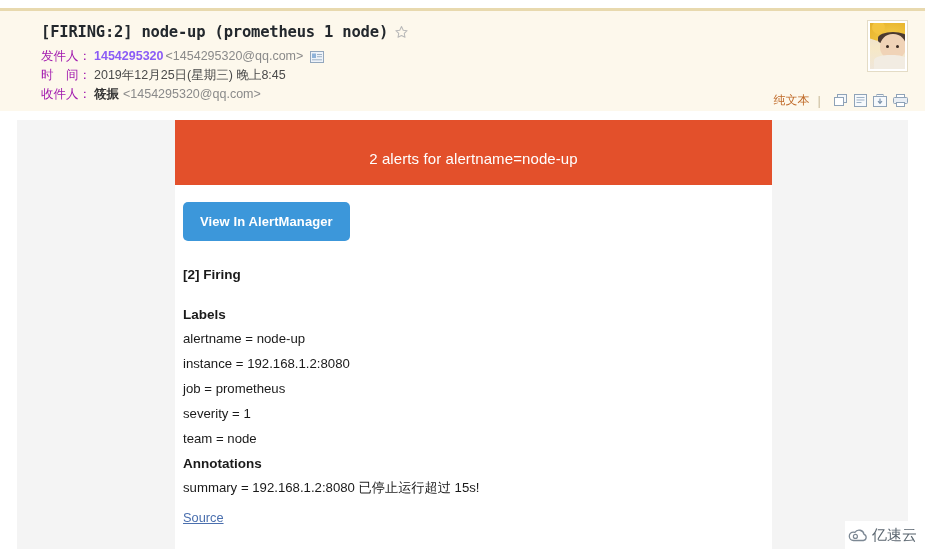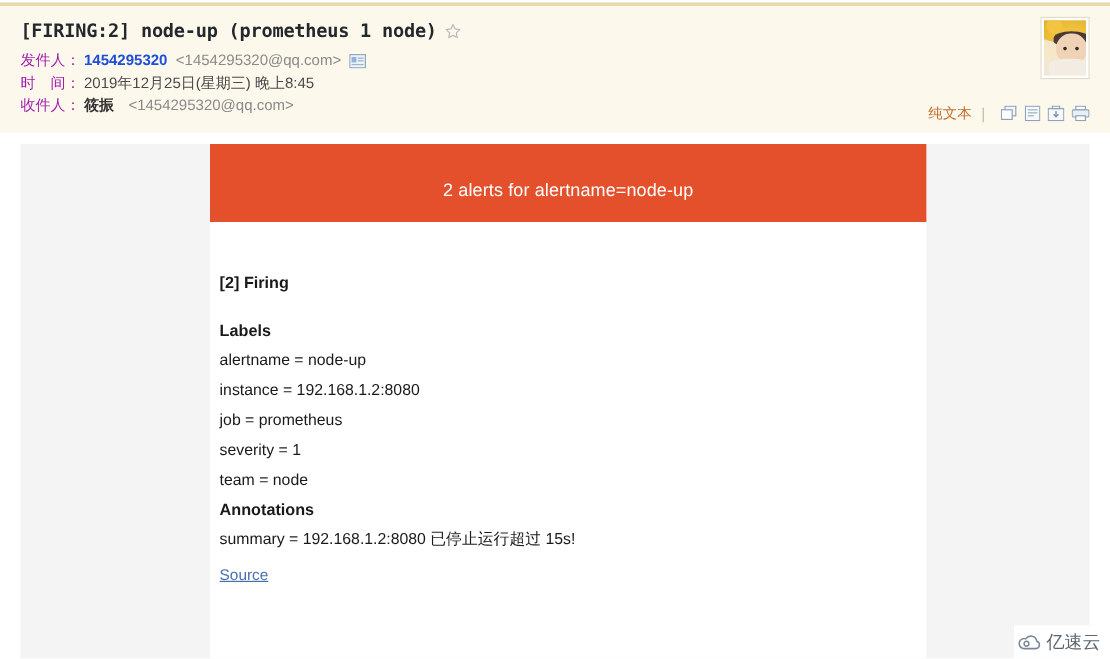--- a/index.html
+++ b/index.html
@@ -20,26 +20,27 @@
     width: 925px;
     height: 549px;
     background: #ffffff;
     overflow: hidden;
   }
 
   
   .mail-header {
     position: absolute;
     left: 0;
-    top: 2px;
+    top: 8px;
     width: 925px;
     height: 111px;
     background: #fdf8ec;
     border-top: 3px solid #e8d9ae;
     box-sizing: border-box;
+    padding-left: 24px;
   }
   .mail-header-inner {
     position: relative;
     width: 100%;
     height: 100%;
     padding: 9px 0 0 17px;
     box-sizing: border-box;
   }
 
   .subject-row {
@@ -69,28 +70,28 @@
     line-height: 19px;
     white-space: nowrap;
     display: flex;
     align-items: center;
   }
   .meta-label {
     color: #a21caf;
     margin-right: 3px;
   }
   .meta-sender-name {
-    color: #1d4ed8;
-    font-weight: bold;
-    margin-right: 7px;
+    color: #8b5cf6;
+    font-weight: bold;
+    margin-right: 2px;
   }
   .meta-recipient-name {
     color: #333333;
     font-weight: bold;
-    margin-right: 12px;
+    margin-right: 4px;
   }
   .meta-addr {
     color: #8a8a8a;
   }
   .card-icon {
     display: inline-block;
     margin-left: 7px;
     cursor: pointer;
     line-height: 0;
   }
@@ -438,20 +439,21 @@
     <div class="outer-gray">
 
       <div class="email-card">
 
         <div class="alert-banner">
           <span class="alert-banner-text">2 alerts for alertname=node-up</span>
         </div>
 
         <div class="card-content">
 
+          <button class="view-btn">View In AlertManager</button>
 
           <div class="firing-heading">[2] Firing</div>
 
           <div class="section-heading">Labels</div>
 
           <div class="kv-line">alertname = node-up</div>
           <div class="kv-line">instance = 192.168.1.2:8080</div>
           <div class="kv-line">job = prometheus</div>
           <div class="kv-line">severity = 1</div>
           <div class="kv-line">team = node</div>

